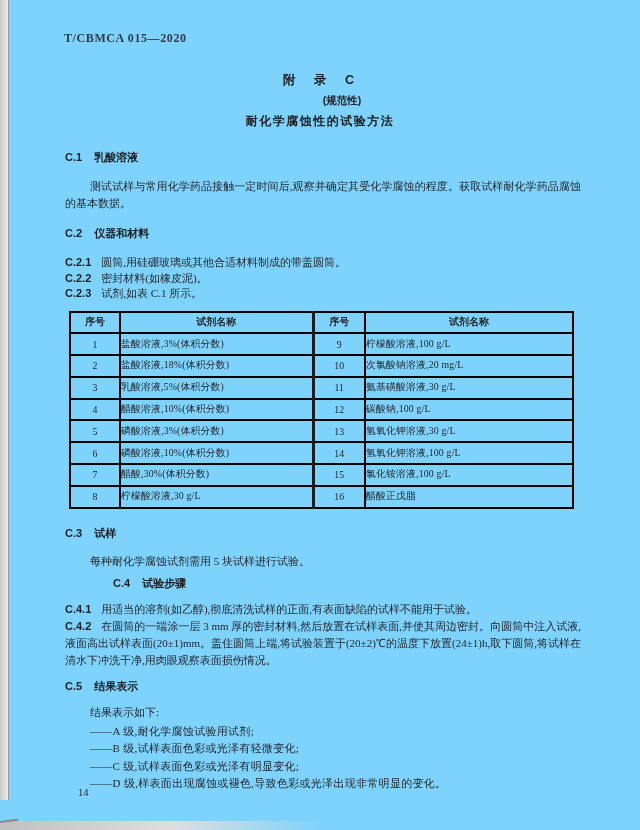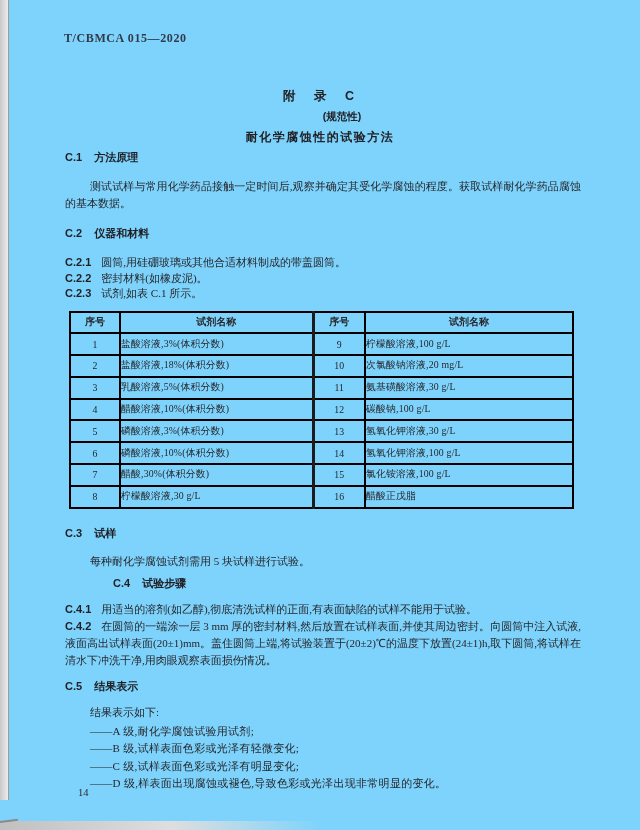--- a/index.html
+++ b/index.html
@@ -28,21 +28,21 @@
   }
 
   .doc-header {
     position: absolute; top: 31px; left: 64px;
     font-family: "Liberation Serif", serif;
     font-weight: bold; font-size: 12px; letter-spacing: 0.6px;
     color: #323a49;
   }
 
   .title-block {
-    position: absolute; top: 88px; left: 0; width: 100%;
+    position: absolute; top: 72px; left: 0; width: 100%;
     text-align: center; font-family: "Liberation Sans", sans-serif;
     font-weight: bold; color: #212126;
   }
   .title-line1 { font-size: 12.5px; word-spacing: 9px; letter-spacing: 3px; }
   .title-line2 { font-size: 10.5px; margin-top: 5px; padding-left: 44px; }
   .title-line3 { font-size: 12px; margin-top: 5px; letter-spacing: 1.5px; }
 
   .content { position: absolute; top: 150px; left: 65px; width: 516px; }
 
   .sec-h {
@@ -128,21 +128,21 @@
 
   <div class="title-block">
     <div class="title-line1">附 录 C</div>
     <div class="title-line2">(规范性)</div>
     <div class="title-line3">耐化学腐蚀性的试验方法</div>
   </div>
 
   <div class="content">
 
     <div class="sec-h">
-      <span class="sec-num">C.1</span><span class="sec-title">方法原理</span>
+      <span class="sec-num">C.1</span><span class="sec-title">乳酸溶液</span>
     </div>
     <p class="para-indent m-c1p">测试试样与常用化学药品接触一定时间后,观察并确定其受化学腐蚀的程度。获取试样耐化学药品腐蚀的基本数据。</p>
 
     <div class="sec-h m-c2h">
       <span class="sec-num">C.2</span><span class="sec-title">仪器和材料</span>
     </div>
     <div class="clauses-c2 m-c2c">
       <p class="clause"><span class="clause-num">C.2.1</span><span>圆筒,用硅硼玻璃或其他合适材料制成的带盖圆筒。</span></p>
       <p class="clause"><span class="clause-num">C.2.2</span><span>密封材料(如橡皮泥)。</span></p>
       <p class="clause"><span class="clause-num">C.2.3</span><span>试剂,如表 C.1 所示。</span></p>

